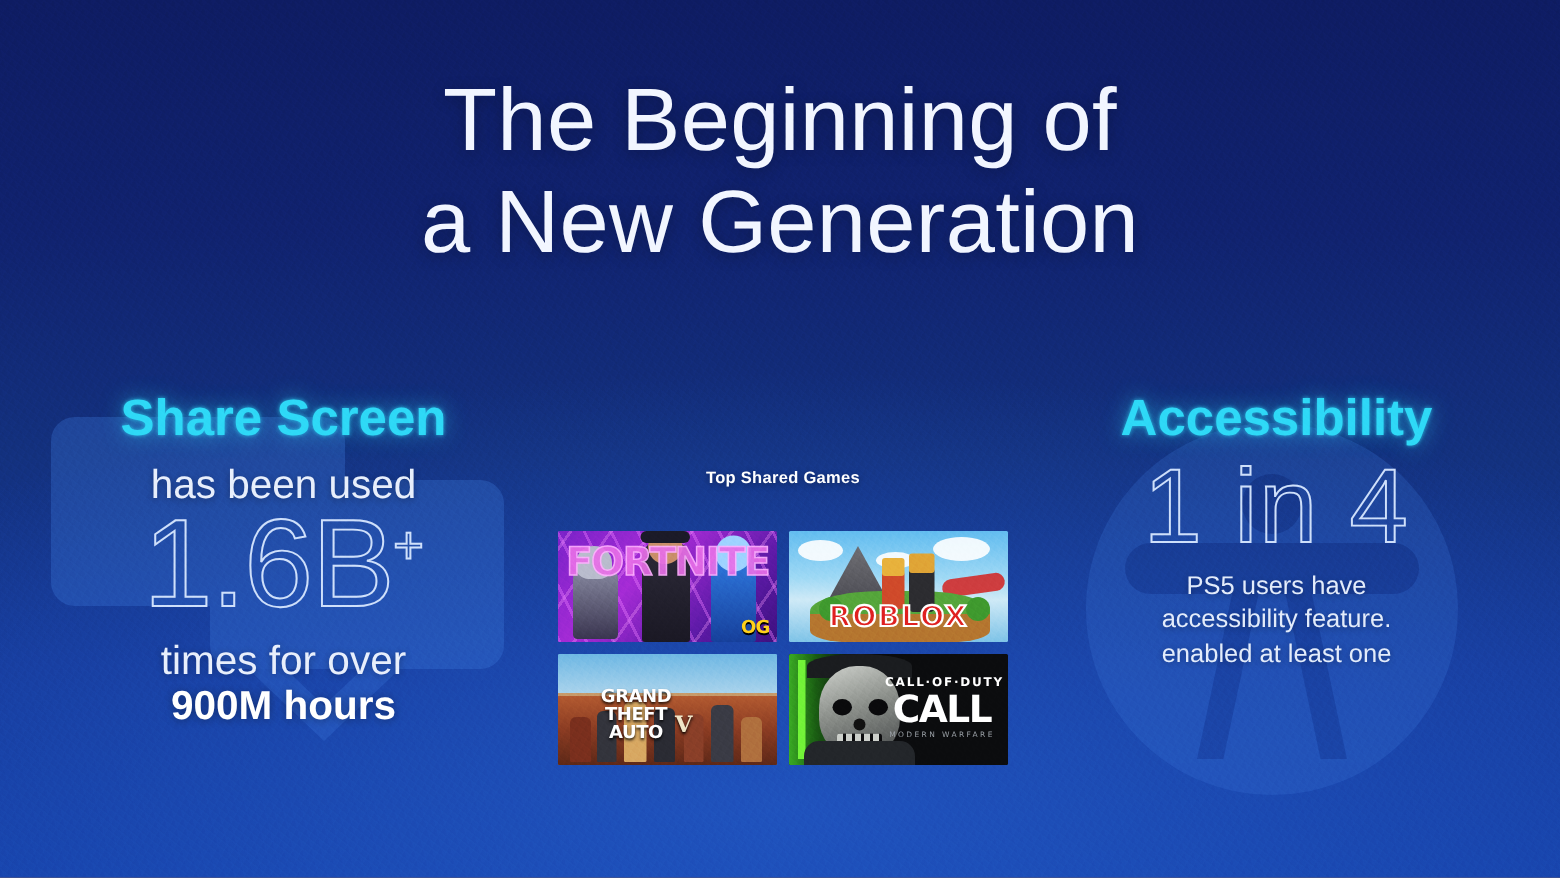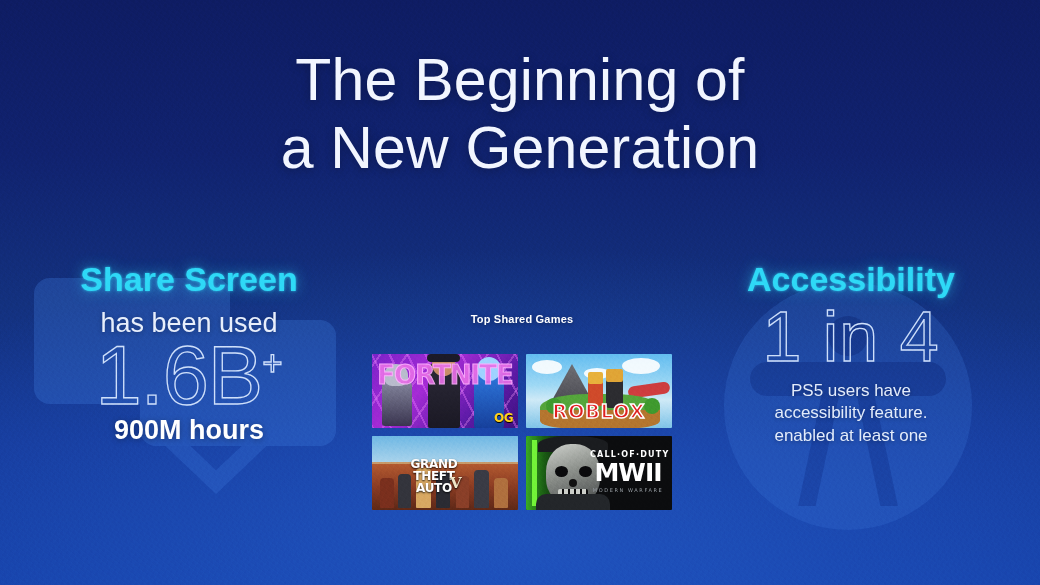--- a/index.html
+++ b/index.html
@@ -165,21 +165,21 @@
     background:linear-gradient(180deg,#b35a30 0%,#8a3b22 50%,#5e2817 100%);}
   .t-gta .p{position:absolute;bottom:2px;border-radius:4px 4px 1px 1px;}
   .t-gta .p1{left:8px;width:14px;height:30px;background:#7a2f1d;}
   .t-gta .p2{left:26px;width:13px;height:34px;background:#33343c;}
   .t-gta .p3{left:44px;width:15px;height:40px;background:#d8a862;}
   .t-gta .p4{left:64px;width:14px;height:36px;background:#2a2b33;}
   .t-gta .p5{left:84px;width:13px;height:32px;background:#8a3f28;}
   .t-gta .p6{left:102px;width:15px;height:38px;background:#3a3b45;}
   .t-gta .p7{left:122px;width:14px;height:30px;background:#b0703e;}
   .t-gta .logo{
-    position:absolute;left:24px;top:22px;width:76px;text-align:center;line-height:1.0;
+    position:absolute;left:14px;top:22px;width:76px;text-align:center;line-height:1.0;
     font-size:12px;font-weight:bold;color:#fff;letter-spacing:-.3px;
     text-shadow:0 1px 2px rgba(0,0,0,.85);font-family:"DejaVu Sans",sans-serif;
   }
   .t-gta .logo span{display:block;}
   .t-gta .v{position:absolute;left:78px;top:38px;font-size:15px;font-weight:bold;color:#f0e6c8;
     text-shadow:0 1px 2px #000;font-family:"DejaVu Serif",serif;}
 
   
   .t-cod{background:#0b0c0e;}
   .t-cod .greenglow{position:absolute;left:0;top:0;width:42px;height:100%;
@@ -225,20 +225,21 @@
     <div class="main-title">
       <span class="ln">The Beginning of</span>
       <span class="ln">a New Generation</span>
     </div>
   </div>
 
   <div class="panel" id="panel-share">
     <div class="panel-heading">Share Screen</div>
     <div class="panel-sub">has been used</div>
     <div class="bignum" id="share-bignum"><span>1.6B</span><span class="sup">+</span></div>
+    <div class="panel-sub">times for over</div>
     <div class="panel-sub-bold">900M hours</div>
   </div>
 
   <div class="panel" id="panel-access">
     <div class="panel-heading">Accessibility</div>
     <div class="bignum" id="access-bignum">1 in 4</div>
     <div class="panel-note">
       <div>PS5 users have</div>
       <div>accessibility feature.</div>
       <div>enabled at least one</div>
@@ -303,21 +304,21 @@
         <div class="greenbar"></div>
         <div class="hood"></div>
         <div class="mask"></div>
         <div class="eye eyeL"></div>
         <div class="eye eyeR"></div>
         <div class="nose"></div>
         <div class="teeth"></div>
         <div class="body"></div>
         <div class="cdlogo">
           <div class="cd1">CALL·OF·DUTY</div>
-          <div class="cd2">MWII</div>
+          <div class="cd2">CALL</div>
           <div class="cd3">MODERN WARFARE</div>
         </div>
       </div>
 
     </div>
   </div>
 
   <div id="noise"></div>
 </div>
 

